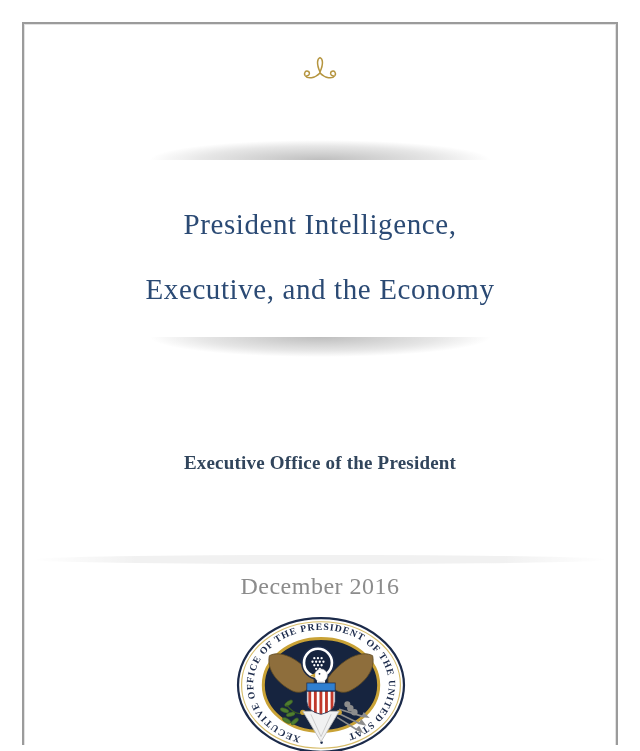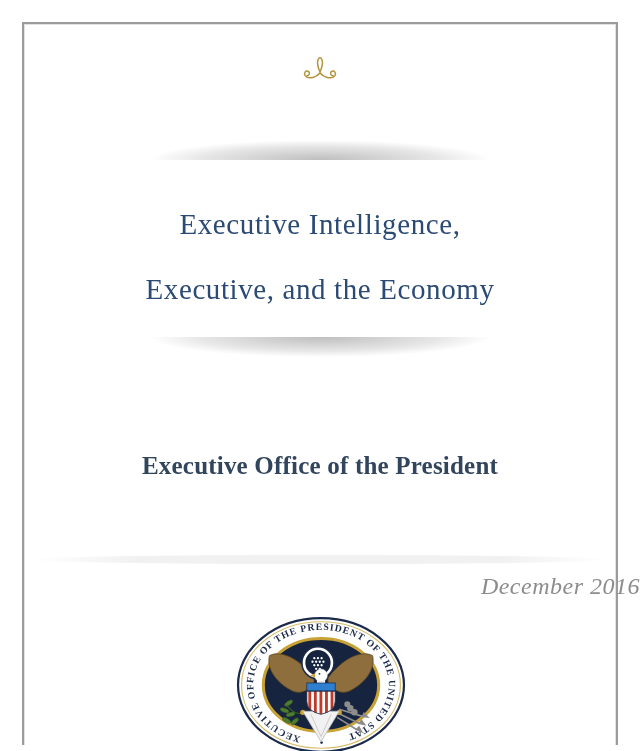--- a/index.html
+++ b/index.html
@@ -78,33 +78,32 @@
     letter-spacing: 0.6px;
   }
   
   .subtitle {
     position: absolute;
     left: 0; right: 0;
     top: 452px;
     text-align: center;
     color: #31455c;
     font-weight: bold;
-    font-size: 25px;
+    font-size: 19px;
     letter-spacing: 0.2px;
   }
   
   .date-line {
     position: absolute;
     left: 0; right: 0;
     top: 573px;
-    text-align: right;
+    text-align: center;
     color: #8c8c8c;
     font-size: 24px;
     letter-spacing: 0.5px;
-    font-style: italic;
   }
   
   .seal {
     position: absolute;
     left: 236px; top: 616px;
     width: 170px; height: 138px;
   }
   .seal svg { display: block; }
   .seal-ring-text {
     font-family: "Liberation Serif", serif;
@@ -127,21 +126,21 @@
       <path d="M18,16 C14.2,7.5 15.3,2.6 18,1.6 C20.7,2.6 21.8,7.5 18,16 Z"></path>
       <path d="M18,17 C12.6,22.6 5.6,23.2 3.1,19.6 C1.5,17 3.6,14.3 6,15.3 C8.3,16.3 7.8,19.5 4.9,19.8"></path>
       <path d="M18,17 C23.4,22.6 30.4,23.2 32.9,19.6 C34.5,17 32.4,14.3 30,15.3 C27.7,16.3 28.2,19.5 31.1,19.8"></path>
     </g>
   </svg>
 </div>
 
 <div class="band band-top"></div>
 
 <div class="title-block">
-  <div>Executive Intelligence,</div>
+  <div>President Intelligence,</div>
   <div>Executive, and the Economy</div>
 </div>
 
 <div class="band band-bottom"></div>
 
 <div class="subtitle">Executive Office of the President</div>
 
 <div class="faint-band"></div>
 
 <div class="date-line">December 2016</div>

